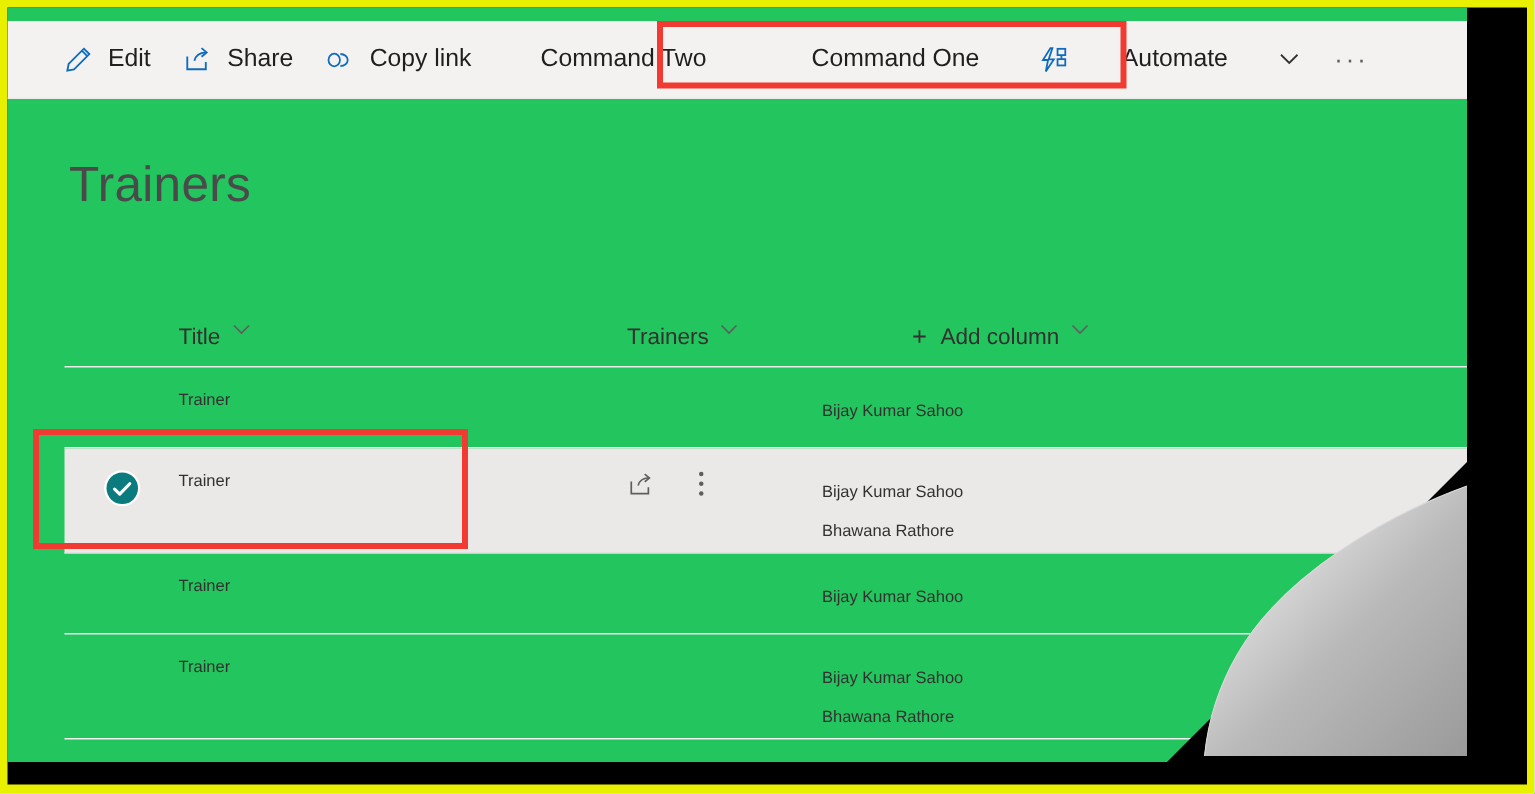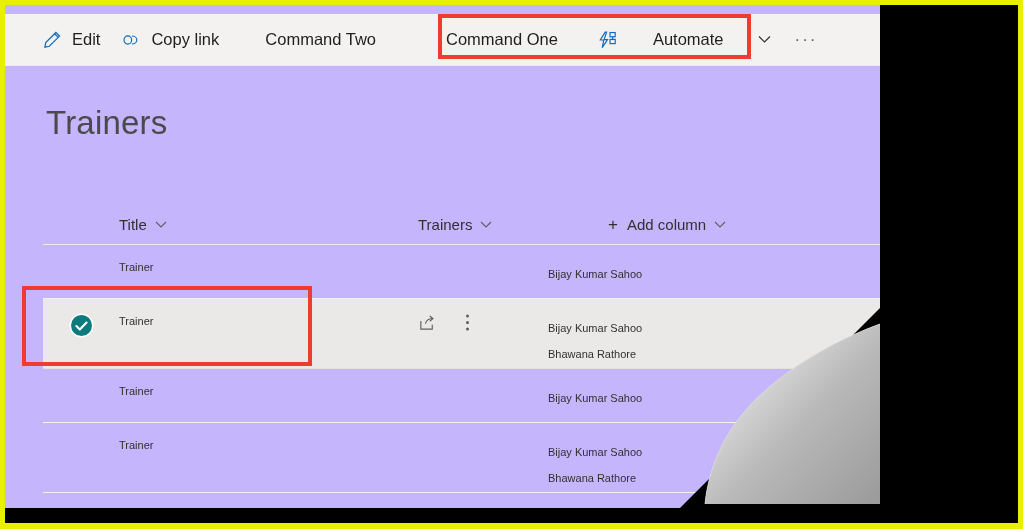--- a/index.html
+++ b/index.html
@@ -22,23 +22,23 @@
   }
   #black-plate {                   
     position: absolute;
     left: 5px; top: 5px;
     width: 1013px; height: 518px;
     background: #000000;
   }
   #page {                          
     position: absolute;
     left: 5px; top: 5px;
-    width: 875px;  
+    width: 973px;  
     height: 503px; 
-    background: #c4b5fd;
+    background: #22c55e;
     overflow: hidden;
   }
 
   
   #command-bar {
     position: absolute;
     left: 0; top: 9px;
     width: 999px; height: 52px;
     background: #f3f2f1;
     border-bottom: 1px solid #edebe9;
@@ -122,21 +122,21 @@
     display: flex;
     align-items: center;
     height: 40px;
     border-bottom: 1px solid #edebe9;
     color: #323130;
     font-size: 15px;
   }
   .col-title   { width: 375px; padding-left: 76px; }
   .col-trainers{ width: 190px; }
   .col-add     { flex: 1; }
-  .hdr-cell { display: flex; align-items: center; white-space: nowrap; }
+  .hdr-cell { display: flex; align-items: flex-start; white-space: nowrap; }
   .hdr-cell .caret { margin-left: 8px; display:inline-flex; color:#605e5c; }
   .plus { margin-right: 9px; font-size: 17px; color:#323130; line-height:1; }
 
   .row {
     display: flex;
     align-items: flex-start;
     min-height: 54px;
     border-bottom: 1px solid #f3f2f1;
     position: relative;
     font-size: 11px;
@@ -215,20 +215,30 @@
       <div class="cmd">
         <span class="ico">
           <svg width="19" height="19" viewBox="0 0 20 20" fill="none" stroke="#0f6cbd" stroke-width="1.3">
             <path d="M13.6 2.6l3.8 3.8L6.7 17.1 2 18l.9-4.7L13.6 2.6z"></path>
             <path d="M12.2 4l3.8 3.8"></path>
           </svg>
         </span>
         <span class="cmd-label">Edit</span>
       </div>
 
+      <div class="cmd">
+        <span class="ico">
+          <svg width="19" height="19" viewBox="0 0 20 20" fill="none" stroke="#0f6cbd" stroke-width="1.3">
+            <path d="M3 8v9h13v-5"></path>
+            <path d="M8 11c1-4 4.5-5.6 8-5.8"></path>
+            <path d="M13 2.2l3.6 3-3.6 3"></path>
+          </svg>
+        </span>
+        <span class="cmd-label">Share</span>
+      </div>
 
       <div class="cmd">
         <span class="ico">
           <svg width="20" height="20" viewBox="0 0 22 20" fill="none" stroke="#0f6cbd" stroke-width="1.3">
             <ellipse cx="7.5" cy="10" rx="4.2" ry="4.6"></ellipse>
             <path d="M12 5.6c3 0 5.4 2 5.4 4.4s-2.4 4.4-5.4 4.4"></path>
           </svg>
         </span>
         <span class="cmd-label">Copy link</span>
       </div>

